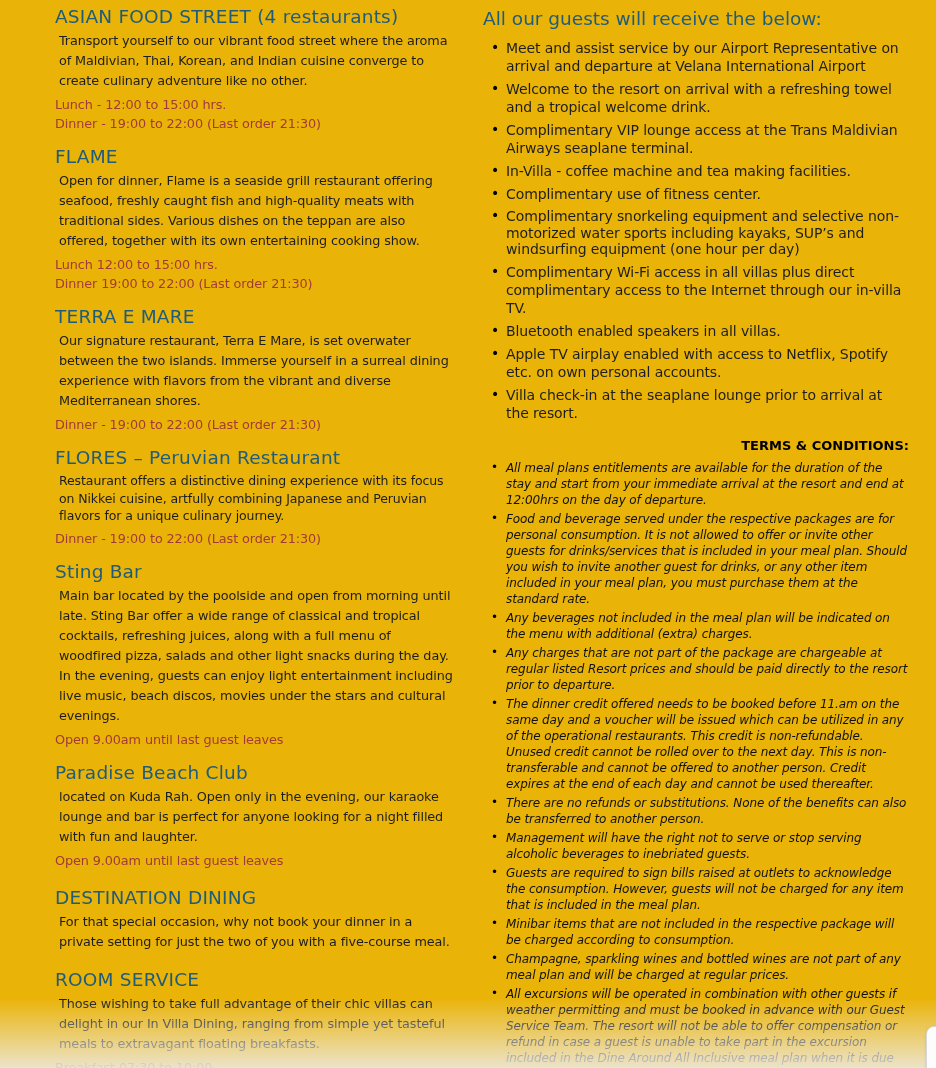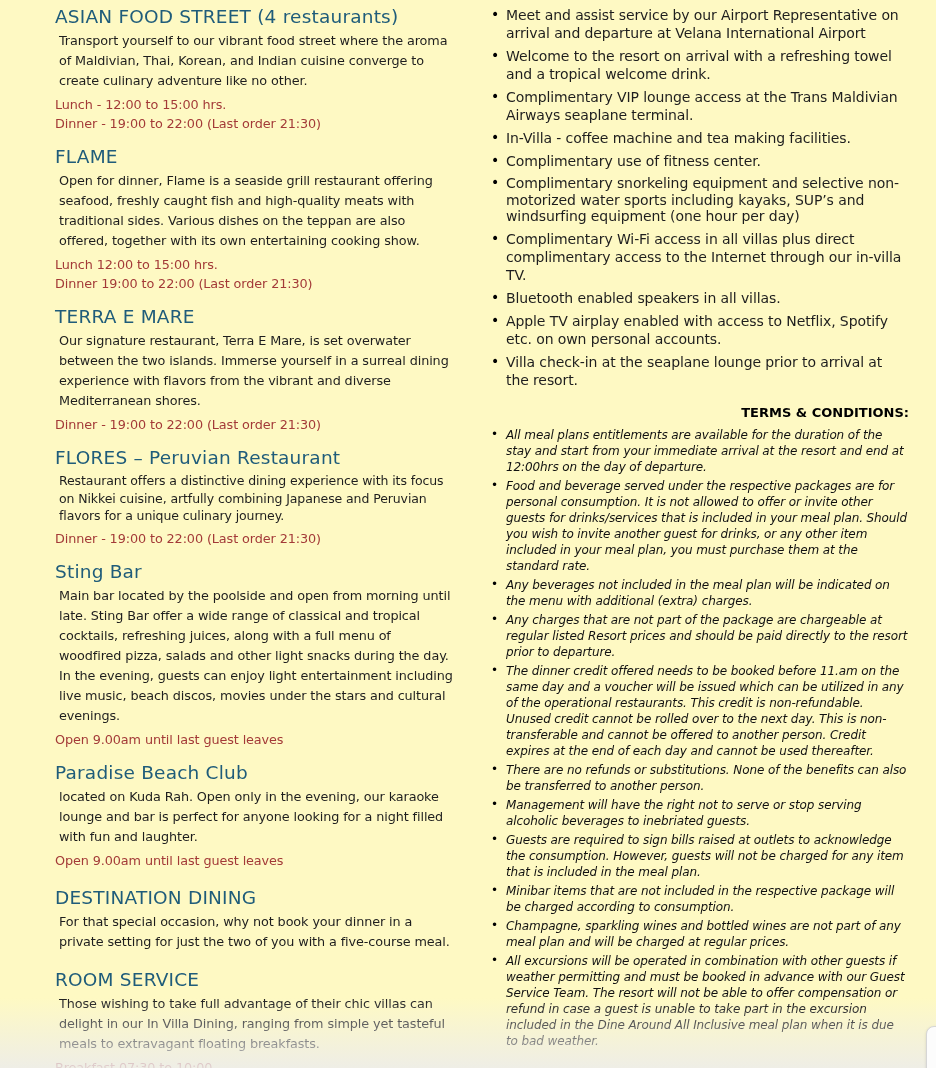--- a/index.html
+++ b/index.html
@@ -1,21 +1,21 @@
 <!DOCTYPE html>
 <html style="--heading-teal: #1f5c7a; --time-red: #a33a38; --body-text: #1e1e1e;"><head>
 <meta charset="utf-8">
 <style>
   * { box-sizing: border-box; }
   html, body { margin: 0; padding: 0; background: #ffffff; }
   .page {
     position: relative;
     width: 936px;
     height: 1068px;
-    background: #fef9c3;
+    background: #eab308;
     overflow: hidden;
     font-family: "DejaVu Sans", "Liberation Sans", sans-serif;
     color: var(--body-text, #1e1e1e);
   }
   .columns {
     display: grid;
     grid-template-columns: 406px 426px;
     column-gap: 22px;
     padding: 6px 0 0 55px;
   }
@@ -163,20 +163,21 @@
         <h2 class="rest-title">ROOM SERVICE</h2>
         <p class="rest-body">Those wishing to take full advantage of their chic villas can delight in our In Villa Dining, ranging from simple yet tasteful meals to extravagant floating breakfasts.</p>
         <p class="rest-time">Breakfast 07:30 to 10:00</p>
         <p class="rest-time">Lunch &amp; Dinner 11:30 to 22:00 (Last order 21:30)</p>
       </section>
 
     </div>
 
     <div class="right-col">
 
+      <h2 class="benefits-title">All our guests will receive the below:</h2>
 
       <ul class="bullets benefits-list">
         <li>Meet and assist service by our Airport Representative on arrival and departure at Velana International Airport</li>
         <li>Welcome to the resort on arrival with a refreshing towel and a tropical welcome drink.</li>
         <li>Complimentary VIP lounge access at the Trans Maldivian Airways seaplane terminal.</li>
         <li>In-Villa - coffee machine and tea making facilities.</li>
         <li>Complimentary use of fitness center.</li>
         <li class="tight">Complimentary snorkeling equipment and selective non-motorized water sports including kayaks, SUP’s and windsurfing equipment (one hour per day)</li>
         <li>Complimentary Wi-Fi access in all villas plus direct complimentary access to the Internet through our in-villa TV.</li>
         <li>Bluetooth enabled speakers in all villas.</li>

